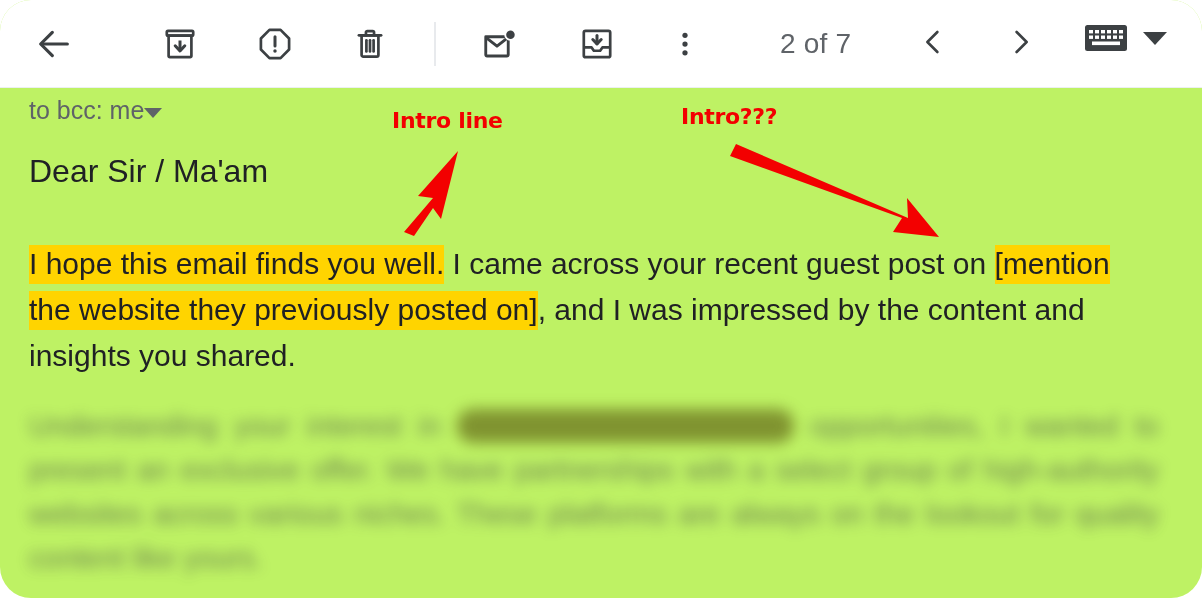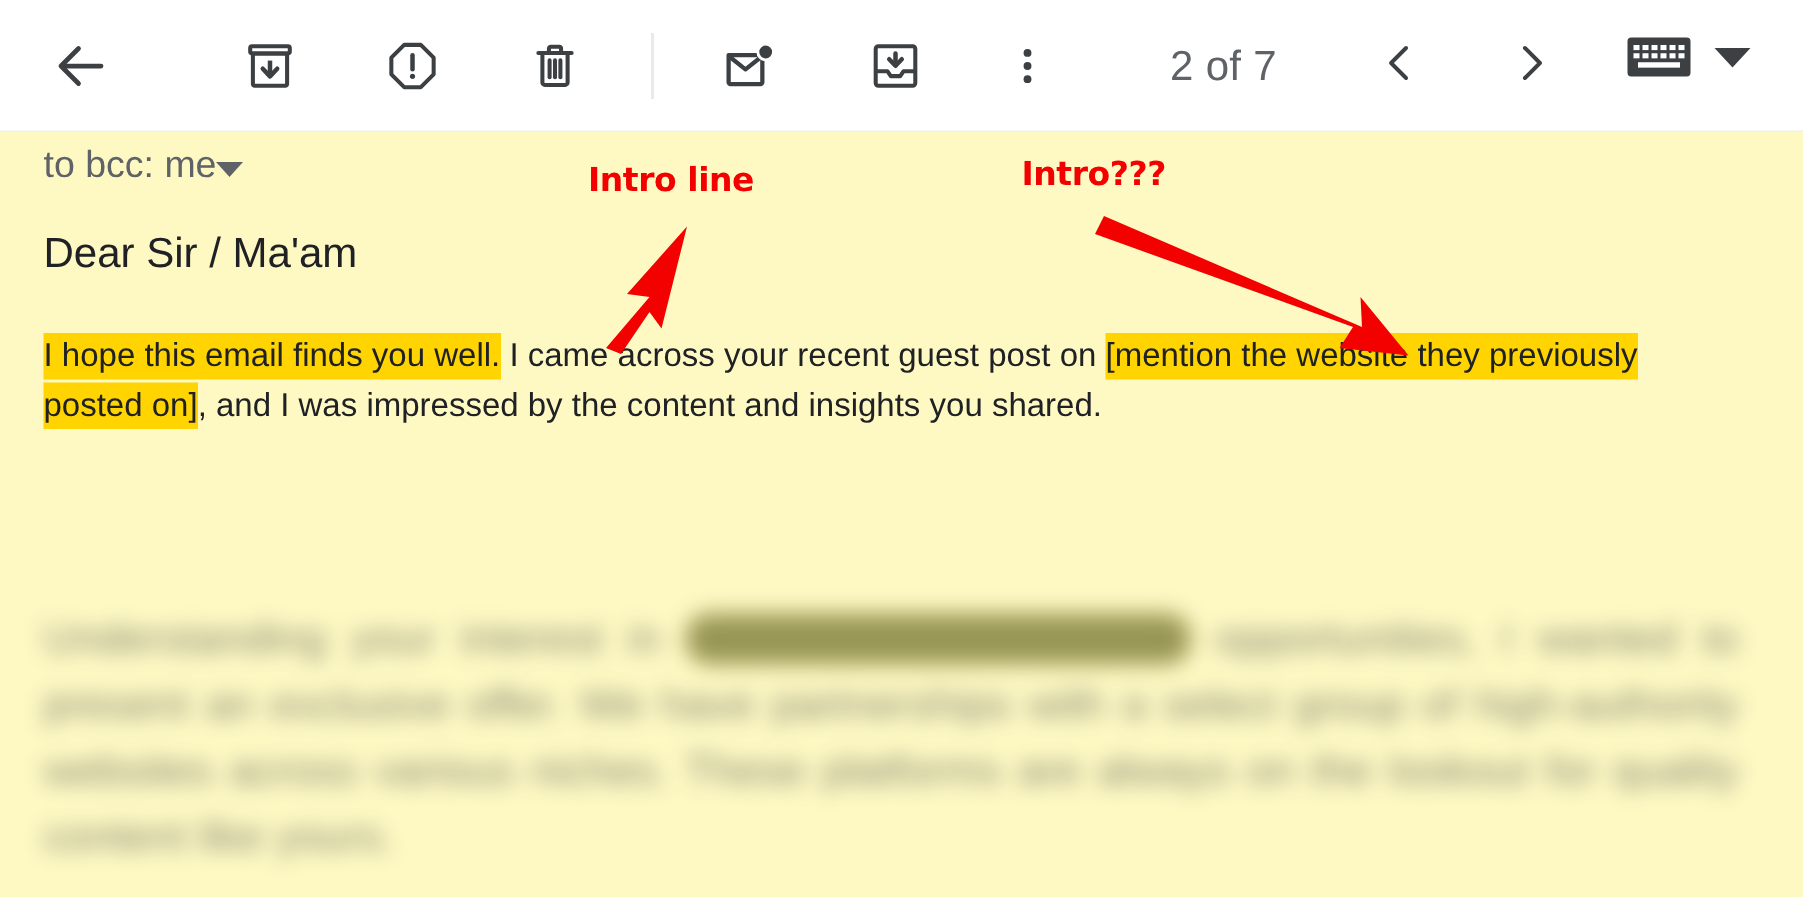--- a/index.html
+++ b/index.html
@@ -8,24 +8,25 @@
     background: #ffffff;
   }
   body {
     font-family: "Liberation Sans", sans-serif;
     -webkit-font-smoothing: antialiased;
   }
   #screen {
     position: relative;
     width: 1202px;
     height: 598px;
-    background: #fef9c3;
+    background: #bef264;
     overflow: hidden;
     border-top-left-radius: 14px;
     box-sizing: border-box;
+    border-radius: 31px;
   }
 
   
   .toolbar {
     position: absolute;
     left: 0;
     top: 0;
     width: 1202px;
     height: 88px;
     border-bottom: 1px solid #eceff1;
@@ -105,28 +106,28 @@
   }
 
   
   .body-wrap {
     position: absolute;
     left: 29px;
     top: 150px;
     width: 1140px;
   }
   .greeting {
-    font-size: 28px;
+    font-size: 32px;
     color: #202124;
     line-height: 1.35;
     white-space: nowrap;
   }
   .para {
-    margin-top: 32px;
-    font-size: 22px;
+    margin-top: 48px;
+    font-size: 30px;
     color: #202124;
     line-height: 1.53;
     width: 1125px;
   }
   .hl {
     background: #FFD21E;
     background: #ffd400;
     box-decoration-break: clone;
     -webkit-box-decoration-break: clone;
     padding: 2px 0 4px 0;

